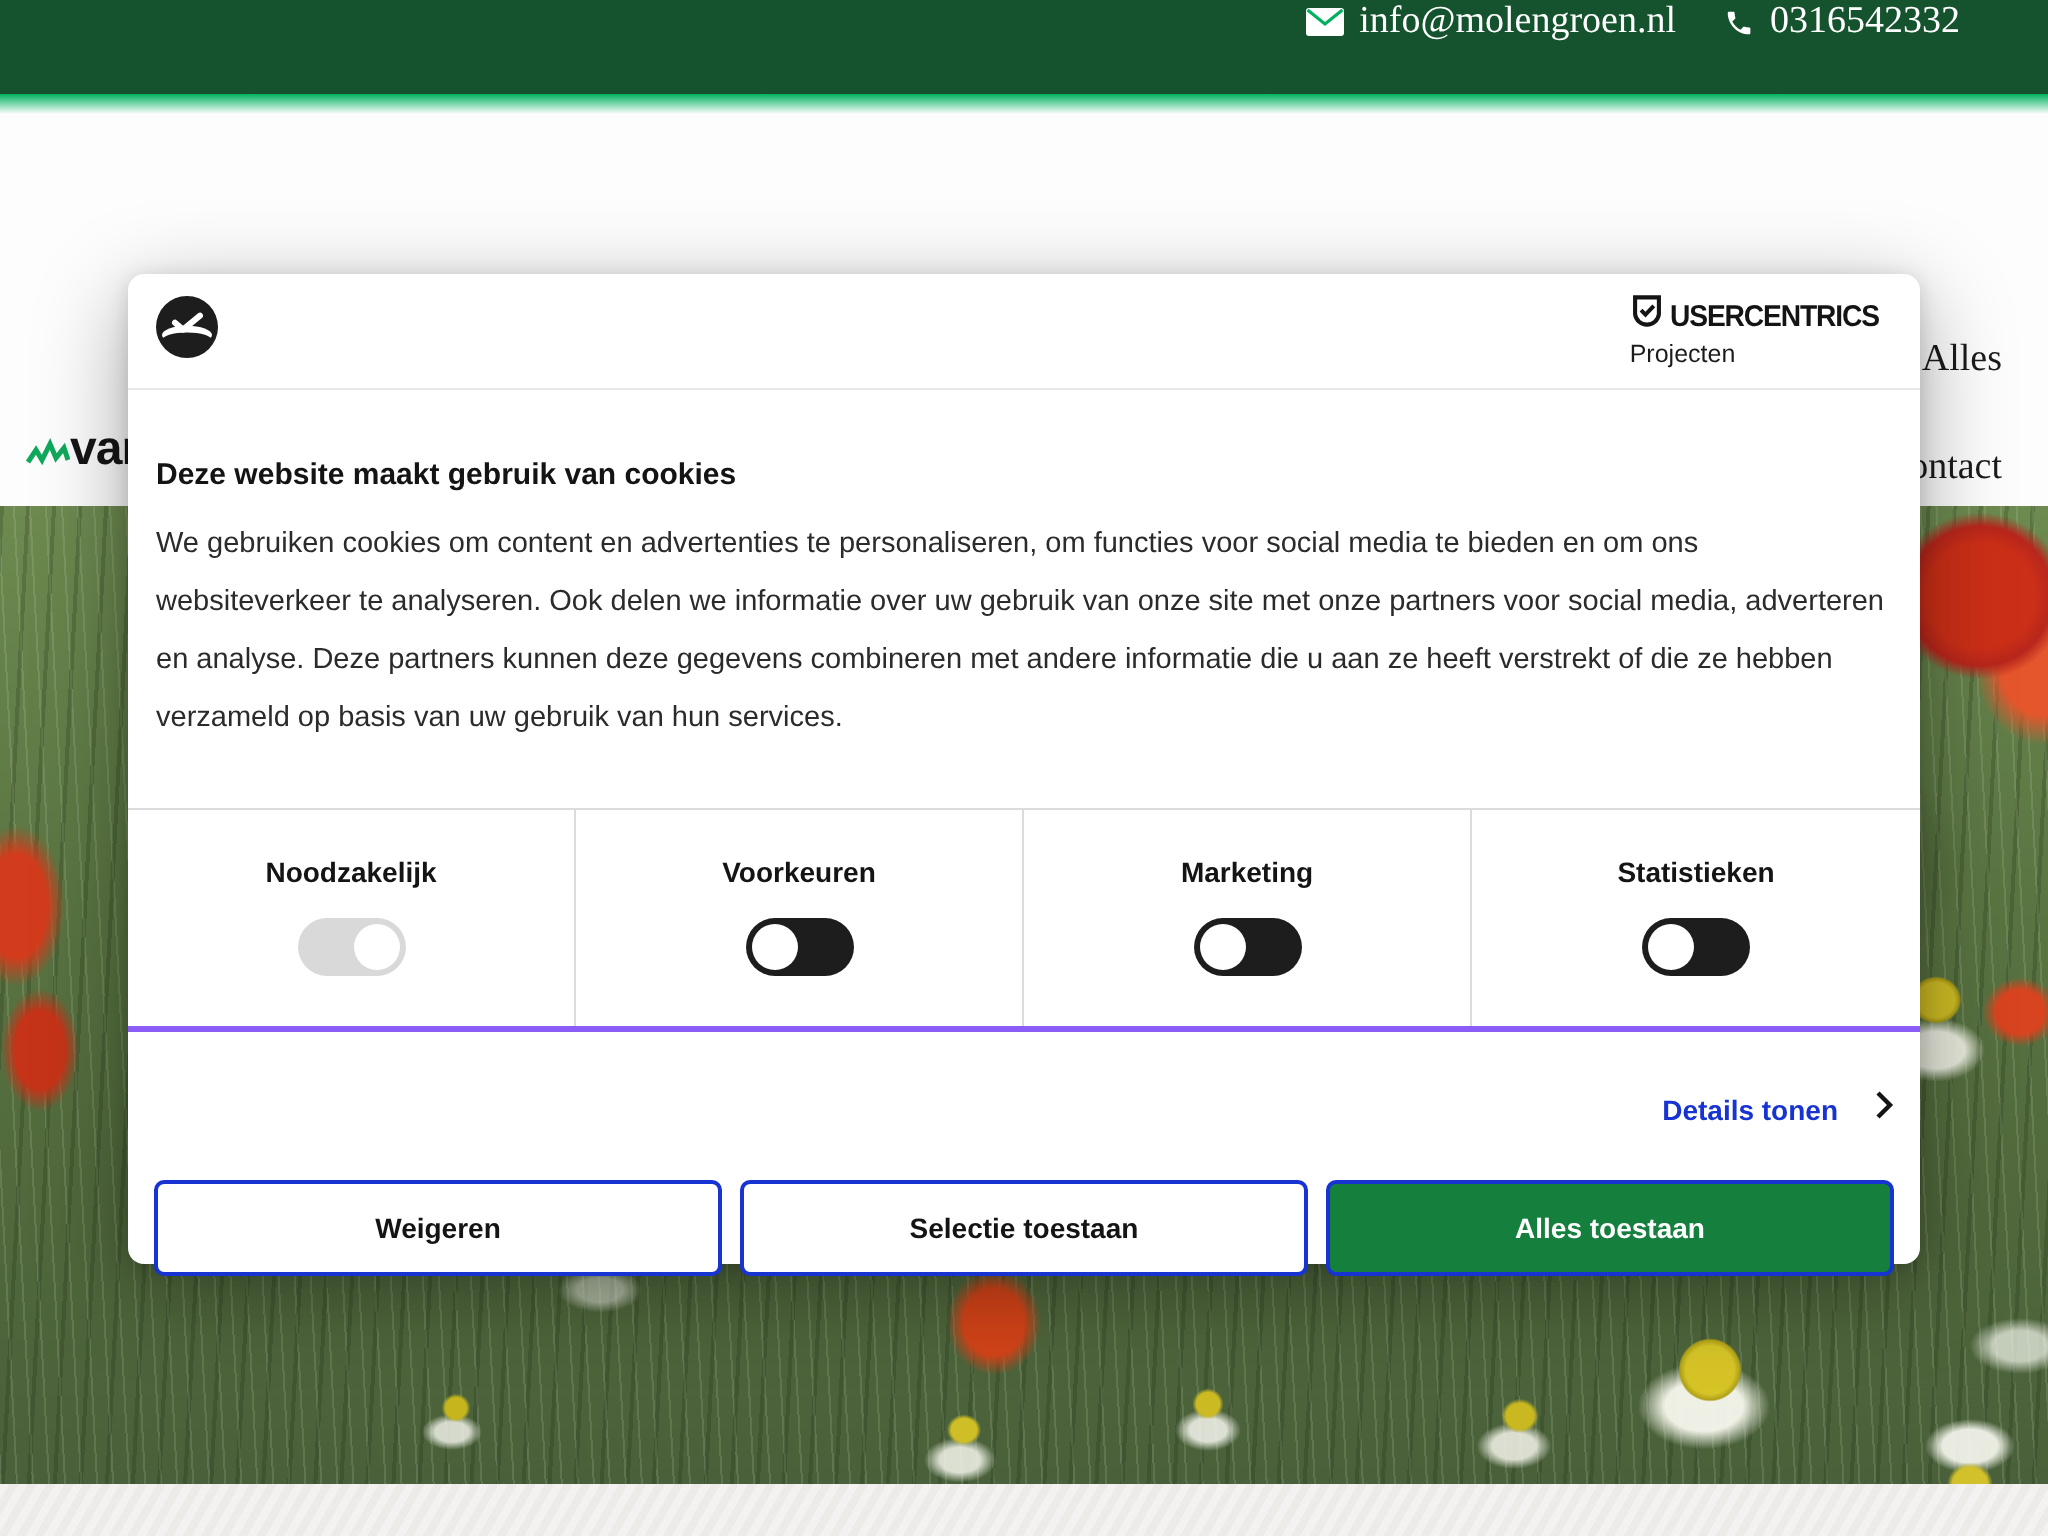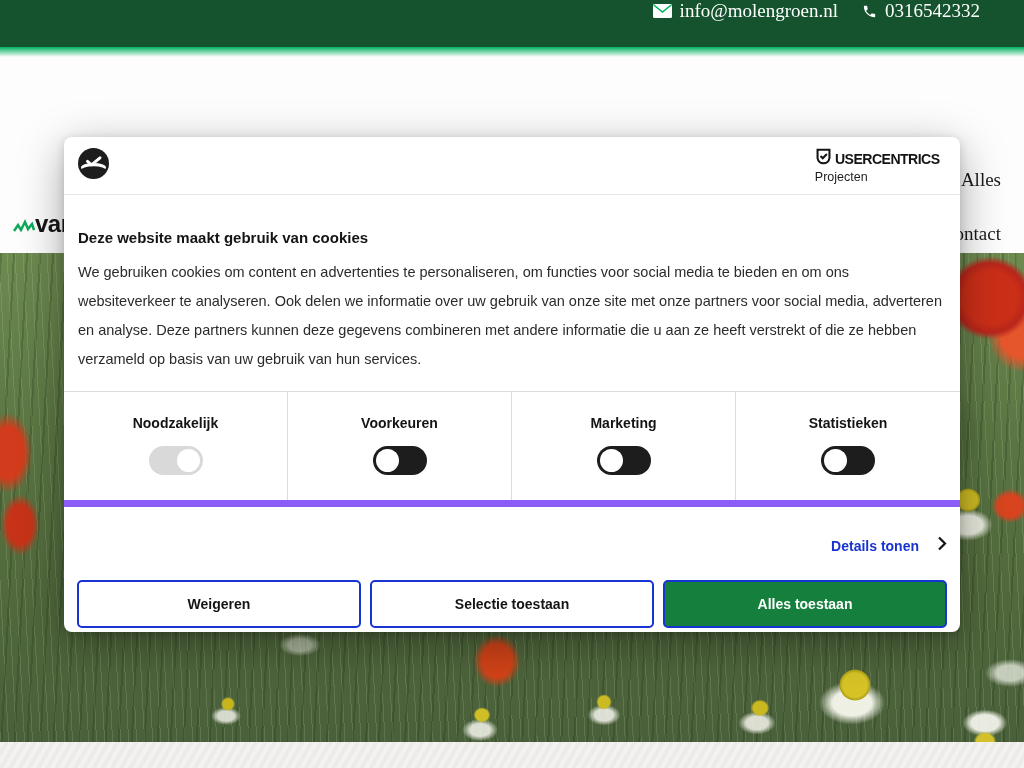--- a/index.html
+++ b/index.html
@@ -83,22 +83,22 @@
   .cb-header{height:57px;display:flex;align-items:center;justify-content:space-between;
     padding:0 14px;border-bottom:1px solid #e7e7e7;}
   .uc-logo{display:flex;flex-direction:column;align-items:flex-start;cursor:pointer;}
   .uc-top{display:flex;align-items:center;gap:3px;}
   .uc-name{font-weight:800;font-size:15px;letter-spacing:-0.6px;color:#141414;
     transform:scaleX(.94);transform-origin:left center;}
   .uc-product{font-size:12.5px;color:#1c1c1c;margin-top:1px;}
   .cb-body{padding:0 14px;}
   .cb-title{margin:34px 0 0;font-size:15px;font-weight:700;color:#141414;}
   .cb-desc{margin:12px 0 0;font-size:14.5px;line-height:29px;color:#2b2b2b;max-width:868px;}
-  .cb-cats{margin-top:17px;display:grid;grid-template-columns:repeat(4,1fr);
-    border-top:1px solid #dcdcdc;border-bottom:7px solid #8b5cf6;}
+  .cb-cats{margin-top:30px;display:grid;grid-template-columns:repeat(4,1fr);
+    border-top:1px solid #dcdcdc;border-bottom:3px solid #8b5cf6;}
   .cb-cat{height:108px;border-right:1px solid #dcdcdc;display:flex;flex-direction:column;
     align-items:center;background:#fff;}
   .cb-cat:last-child{border-right:none;}
   .cat-label{margin-top:23px;font-size:14px;font-weight:700;color:#141414;}
   .toggle{margin-top:15px;width:54px;height:29px;border-radius:16px;position:relative;cursor:pointer;}
   .toggle[data-state="off"]{background:#1d1d1d;}
   .toggle[data-state="on-disabled"]{background:#d9d9d9;cursor:default;}
   .toggle .knob{position:absolute;top:3px;width:23px;height:23px;border-radius:50%;background:#fff;}
   .toggle[data-state="off"] .knob{left:3px;}
   .toggle[data-state="on-disabled"] .knob{left:28px;}

